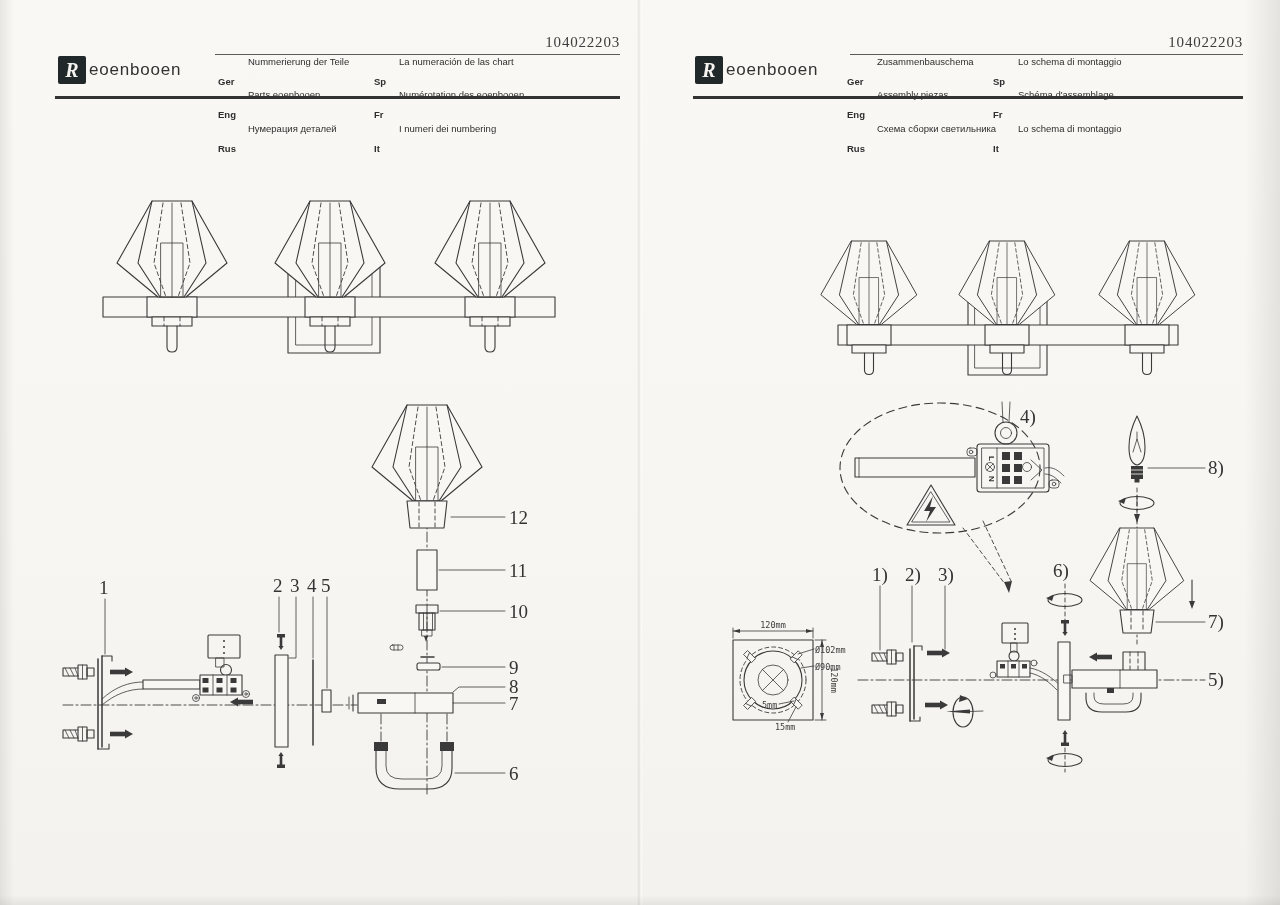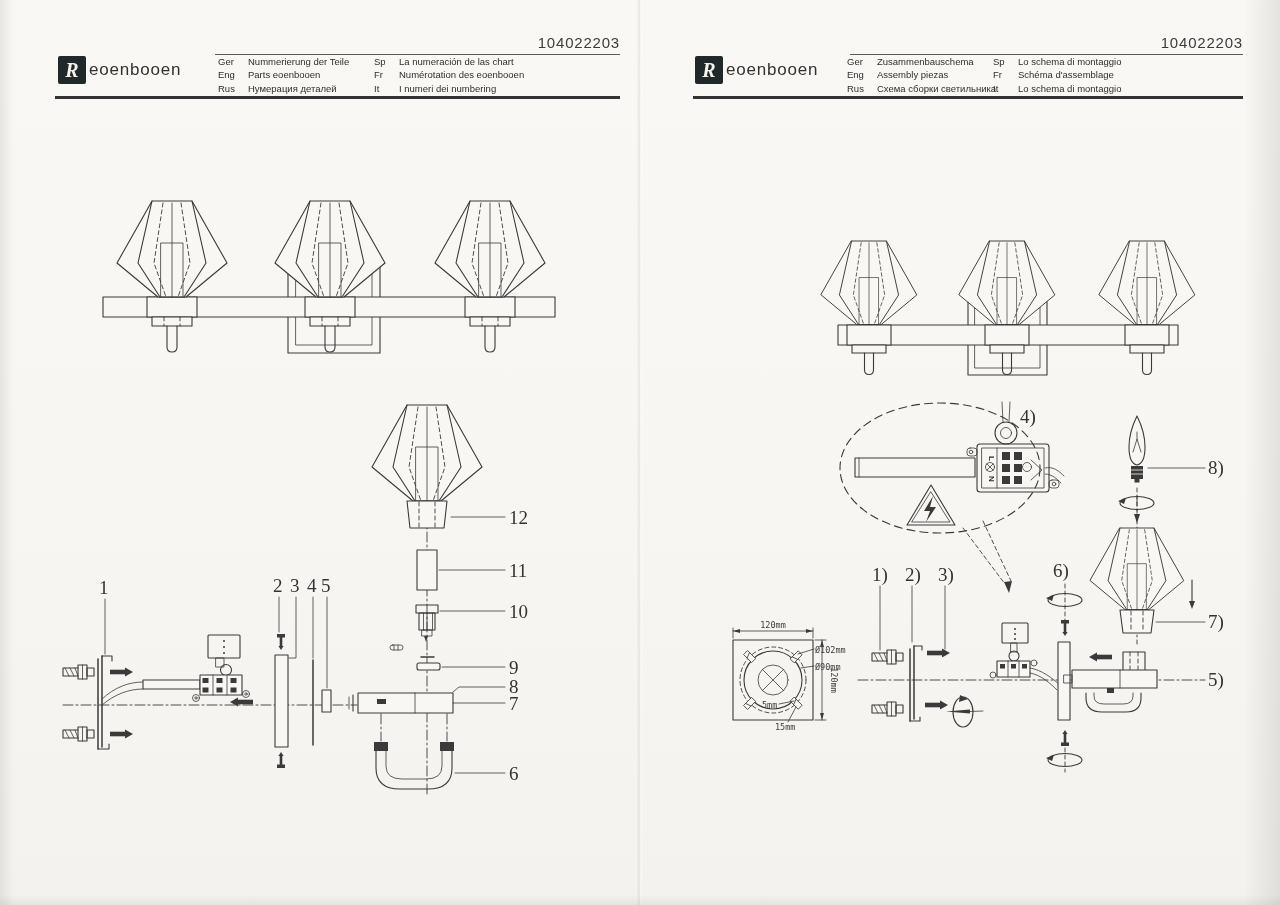--- a/index.html
+++ b/index.html
@@ -8,38 +8,38 @@
          font-family:"Liberation Sans",sans-serif;color:#333;}
   .fold{position:absolute;top:0;bottom:0;pointer-events:none;}
   .fold-c{left:637px;width:6px;background:linear-gradient(90deg,rgba(0,0,0,0),rgba(110,106,98,0.13),rgba(255,255,255,0.5),rgba(0,0,0,0));}
   .edge-l{left:0;width:14px;background:linear-gradient(90deg,rgba(100,97,90,0.12),rgba(0,0,0,0));}
   .edge-r{right:0;width:36px;background:linear-gradient(90deg,rgba(0,0,0,0),rgba(100,97,90,0.14));}
   .edge-b{position:absolute;left:0;right:0;bottom:0;height:10px;background:linear-gradient(180deg,rgba(0,0,0,0),rgba(100,97,90,0.10));}
 
   .hdr{position:absolute;top:30px;height:72px;}
   .hdr-left{left:30px;width:590px;}
   .hdr-right{left:668px;width:575px;}
-  .partnum{position:absolute;top:4px;right:0;font-size:15px;letter-spacing:.8px;color:#3c3c3c;}
+  .partnum{position:absolute;top:4px;right:0;font-size:15px;letter-spacing:.8px;color:#3c3c3c;font-family:Liberation Serif, serif;}
   .thinline{position:absolute;top:24px;right:0;height:1px;background:#5a5a5a;}
   .hdr-left .thinline{left:185px;}
   .hdr-right .thinline{left:182px;}
   .thickline{position:absolute;top:66px;right:0;height:2.5px;background:#333;}
   .hdr-left .thickline{left:25px;}
   .hdr-right .thickline{left:25px;}
   .logo{position:absolute;top:26px;display:flex;align-items:center;gap:3px;}
   .hdr-left .logo{left:28px;}
   .hdr-right .logo{left:27px;}
   .logo-mark{width:28px;height:28px;background:#20282a;color:#f5f4f0;display:flex;align-items:center;justify-content:center;
              font-family:"Liberation Serif",serif;font-style:italic;font-weight:bold;font-size:20px;border-radius:2px;}
   .logo-word{font-size:17px;letter-spacing:.8px;color:#323232;font-weight:400;}
   .lang-grid{position:absolute;top:27px;display:grid;grid-column-gap:5px;grid-row-gap:3px;
              font-size:9.5px;line-height:1.08;color:#2e2e2e;white-space:nowrap;}
   .hdr-left .lang-grid{left:188px;grid-template-columns:25px 121px 20px auto;}
   .hdr-right .lang-grid{left:179px;grid-template-columns:25px 111px 20px auto;}
-  .lang-grid b{font-weight:normal;}
+  .lang-grid b{font-weight:bold;margin-top:20px;}
 
   svg.art{position:absolute;overflow:visible;}
   svg path,svg rect,svg line,svg circle,svg ellipse,svg polyline,svg polygon{
     fill:none;stroke:#3a3a3a;stroke-width:1.1;stroke-linecap:round;stroke-linejoin:round;}
   svg .fp{fill:#f8f7f4;}
   svg .fi{fill:#3a3a3a;stroke:none;}
   svg .thin{stroke-width:0.8;}
   svg .th2{stroke-width:1.5;}
   svg .dsh{stroke-dasharray:4 3;stroke-width:0.9;}
   svg .dd{stroke-dasharray:10 3 2 3;stroke-width:0.9;}

